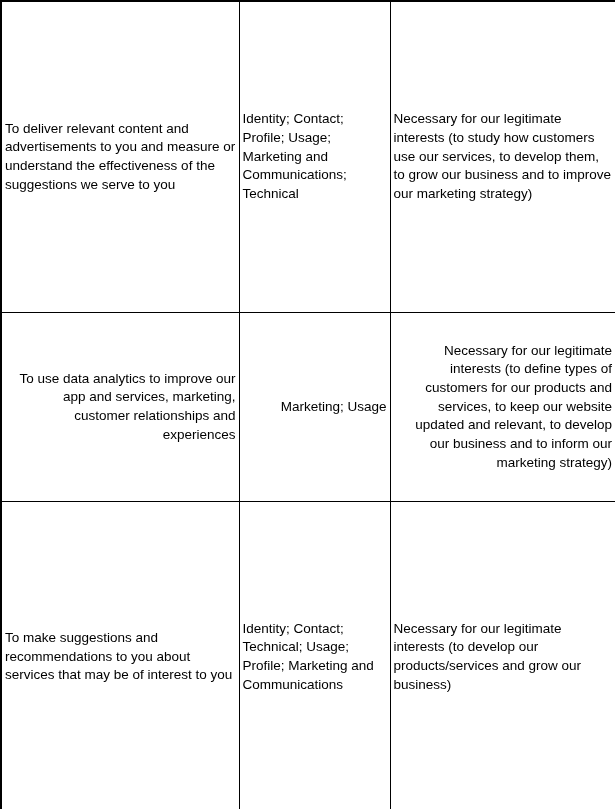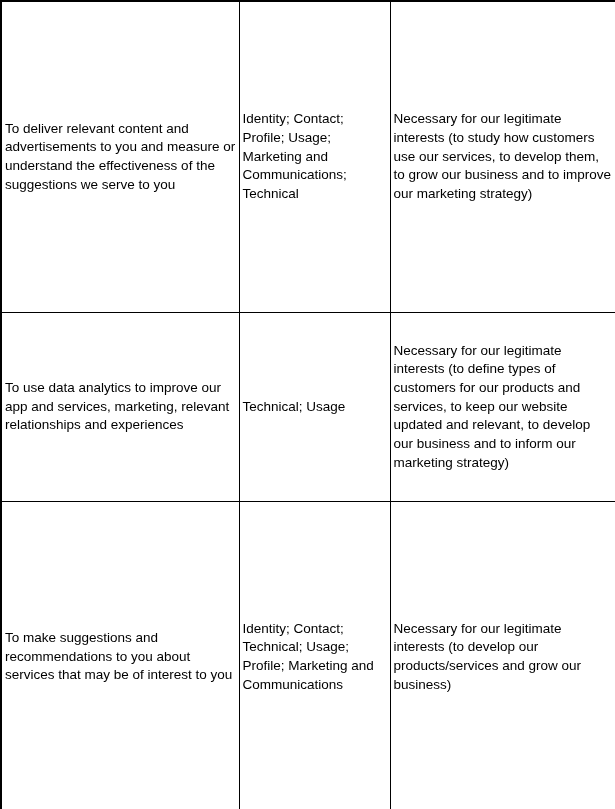--- a/index.html
+++ b/index.html
@@ -25,41 +25,41 @@
     padding: 2px 3px;
     font-size: 13.5px;
     line-height: 1.38;
     word-wrap: break-word;
     background: #ffffff;
   }
   col.col-purpose { width: 238px; }
   col.col-data    { width: 151px; }
   col.col-basis   { width: 226px; }
   tr.row-1 td { height: 306px; }
-  tr.row-2 td { height: 184px; }
+  tr.row-2 td { height: 184px; text-align: right; }
   tr.row-3 td { height: 306px; }
 </style>
 </head>
 <body>
 
 <table class="policy-table">
   <colgroup>
     <col class="col-purpose">
     <col class="col-data">
     <col class="col-basis">
   </colgroup>
   <tbody>
     <tr class="row-1">
       <td>To deliver relevant content and advertisements to you and measure or understand the effectiveness of the suggestions we serve to you</td>
       <td>Identity; Contact; Profile; Usage; Marketing and Communications; Technical</td>
       <td>Necessary for our legitimate interests (to study how customers use our services, to develop them, to grow our business and to improve our marketing strategy)</td>
     </tr>
     <tr class="row-2">
-      <td>To use data analytics to improve our app and services, marketing, relevant relationships and experiences</td>
-      <td>Technical; Usage</td>
+      <td>To use data analytics to improve our app and services, marketing, customer relationships and experiences</td>
+      <td>Marketing; Usage</td>
       <td>Necessary for our legitimate interests (to define types of customers for our products and services, to keep our website updated and relevant, to develop our business and to inform our marketing strategy)</td>
     </tr>
     <tr class="row-3">
       <td>To make suggestions and recommendations to you about services that may be of interest to you</td>
       <td>Identity; Contact; Technical; Usage; Profile; Marketing and Communications</td>
       <td>Necessary for our legitimate interests (to develop our products/services and grow our business)</td>
     </tr>
   </tbody>
 </table>
 

